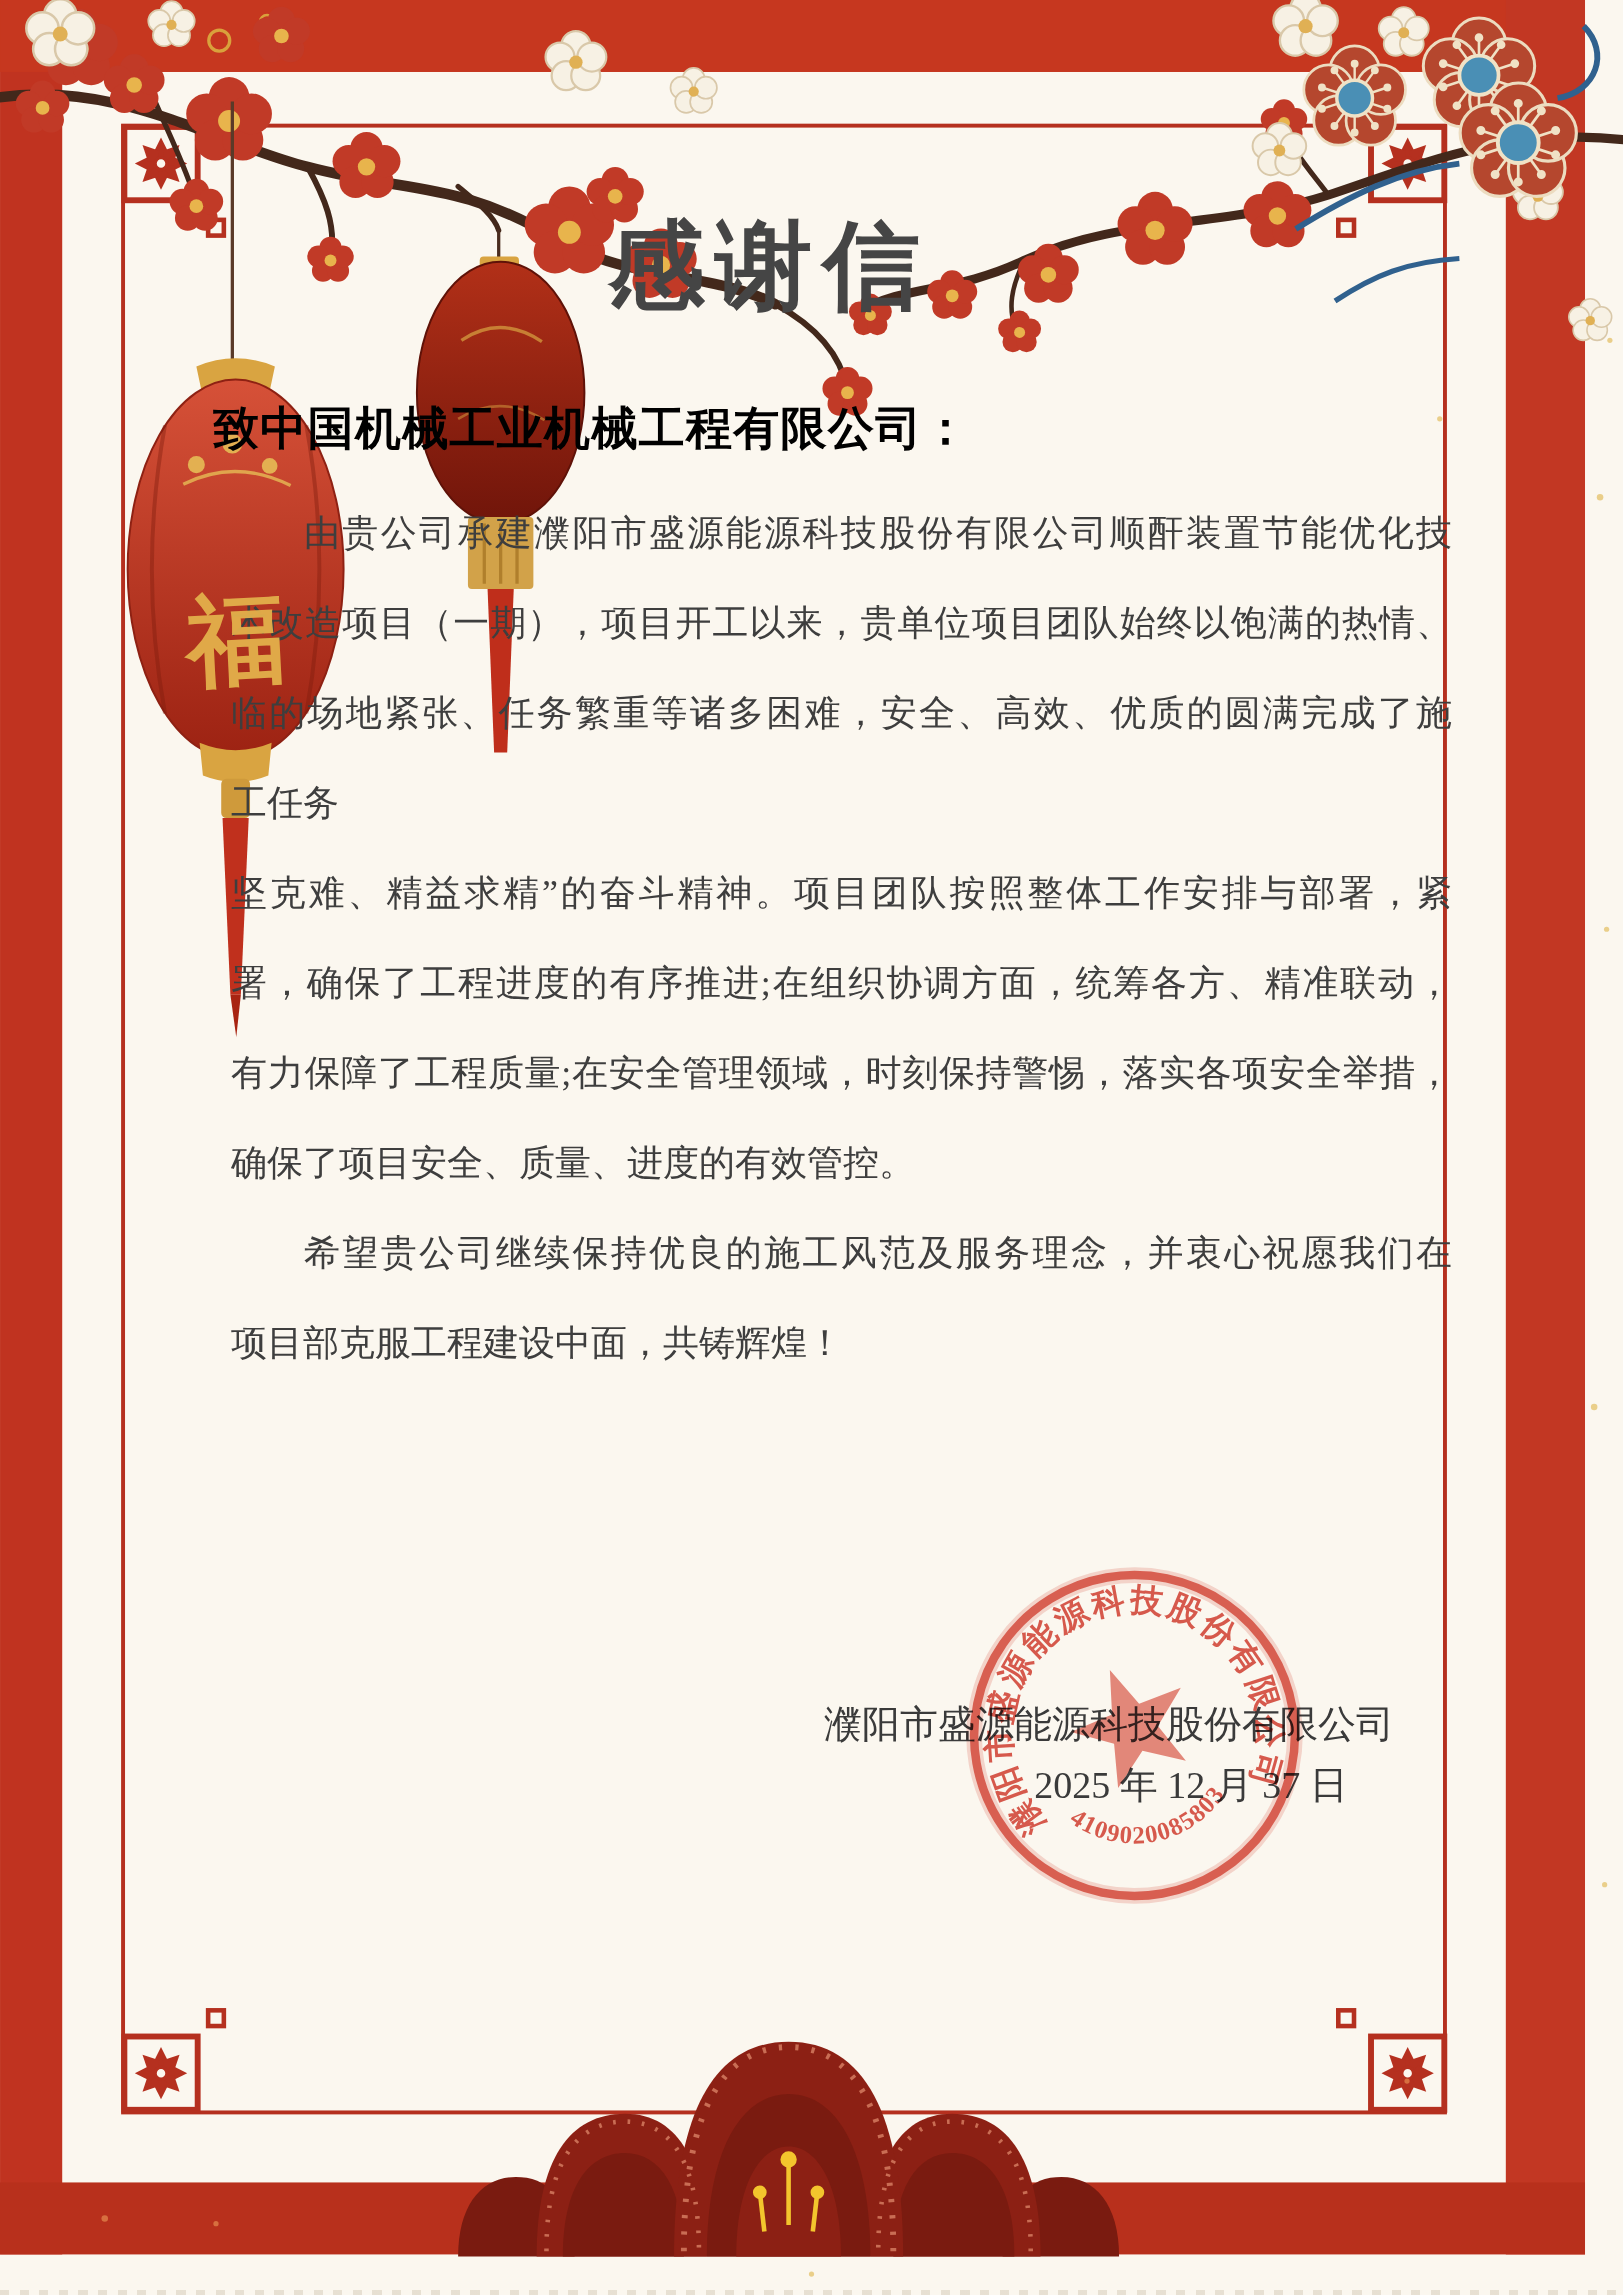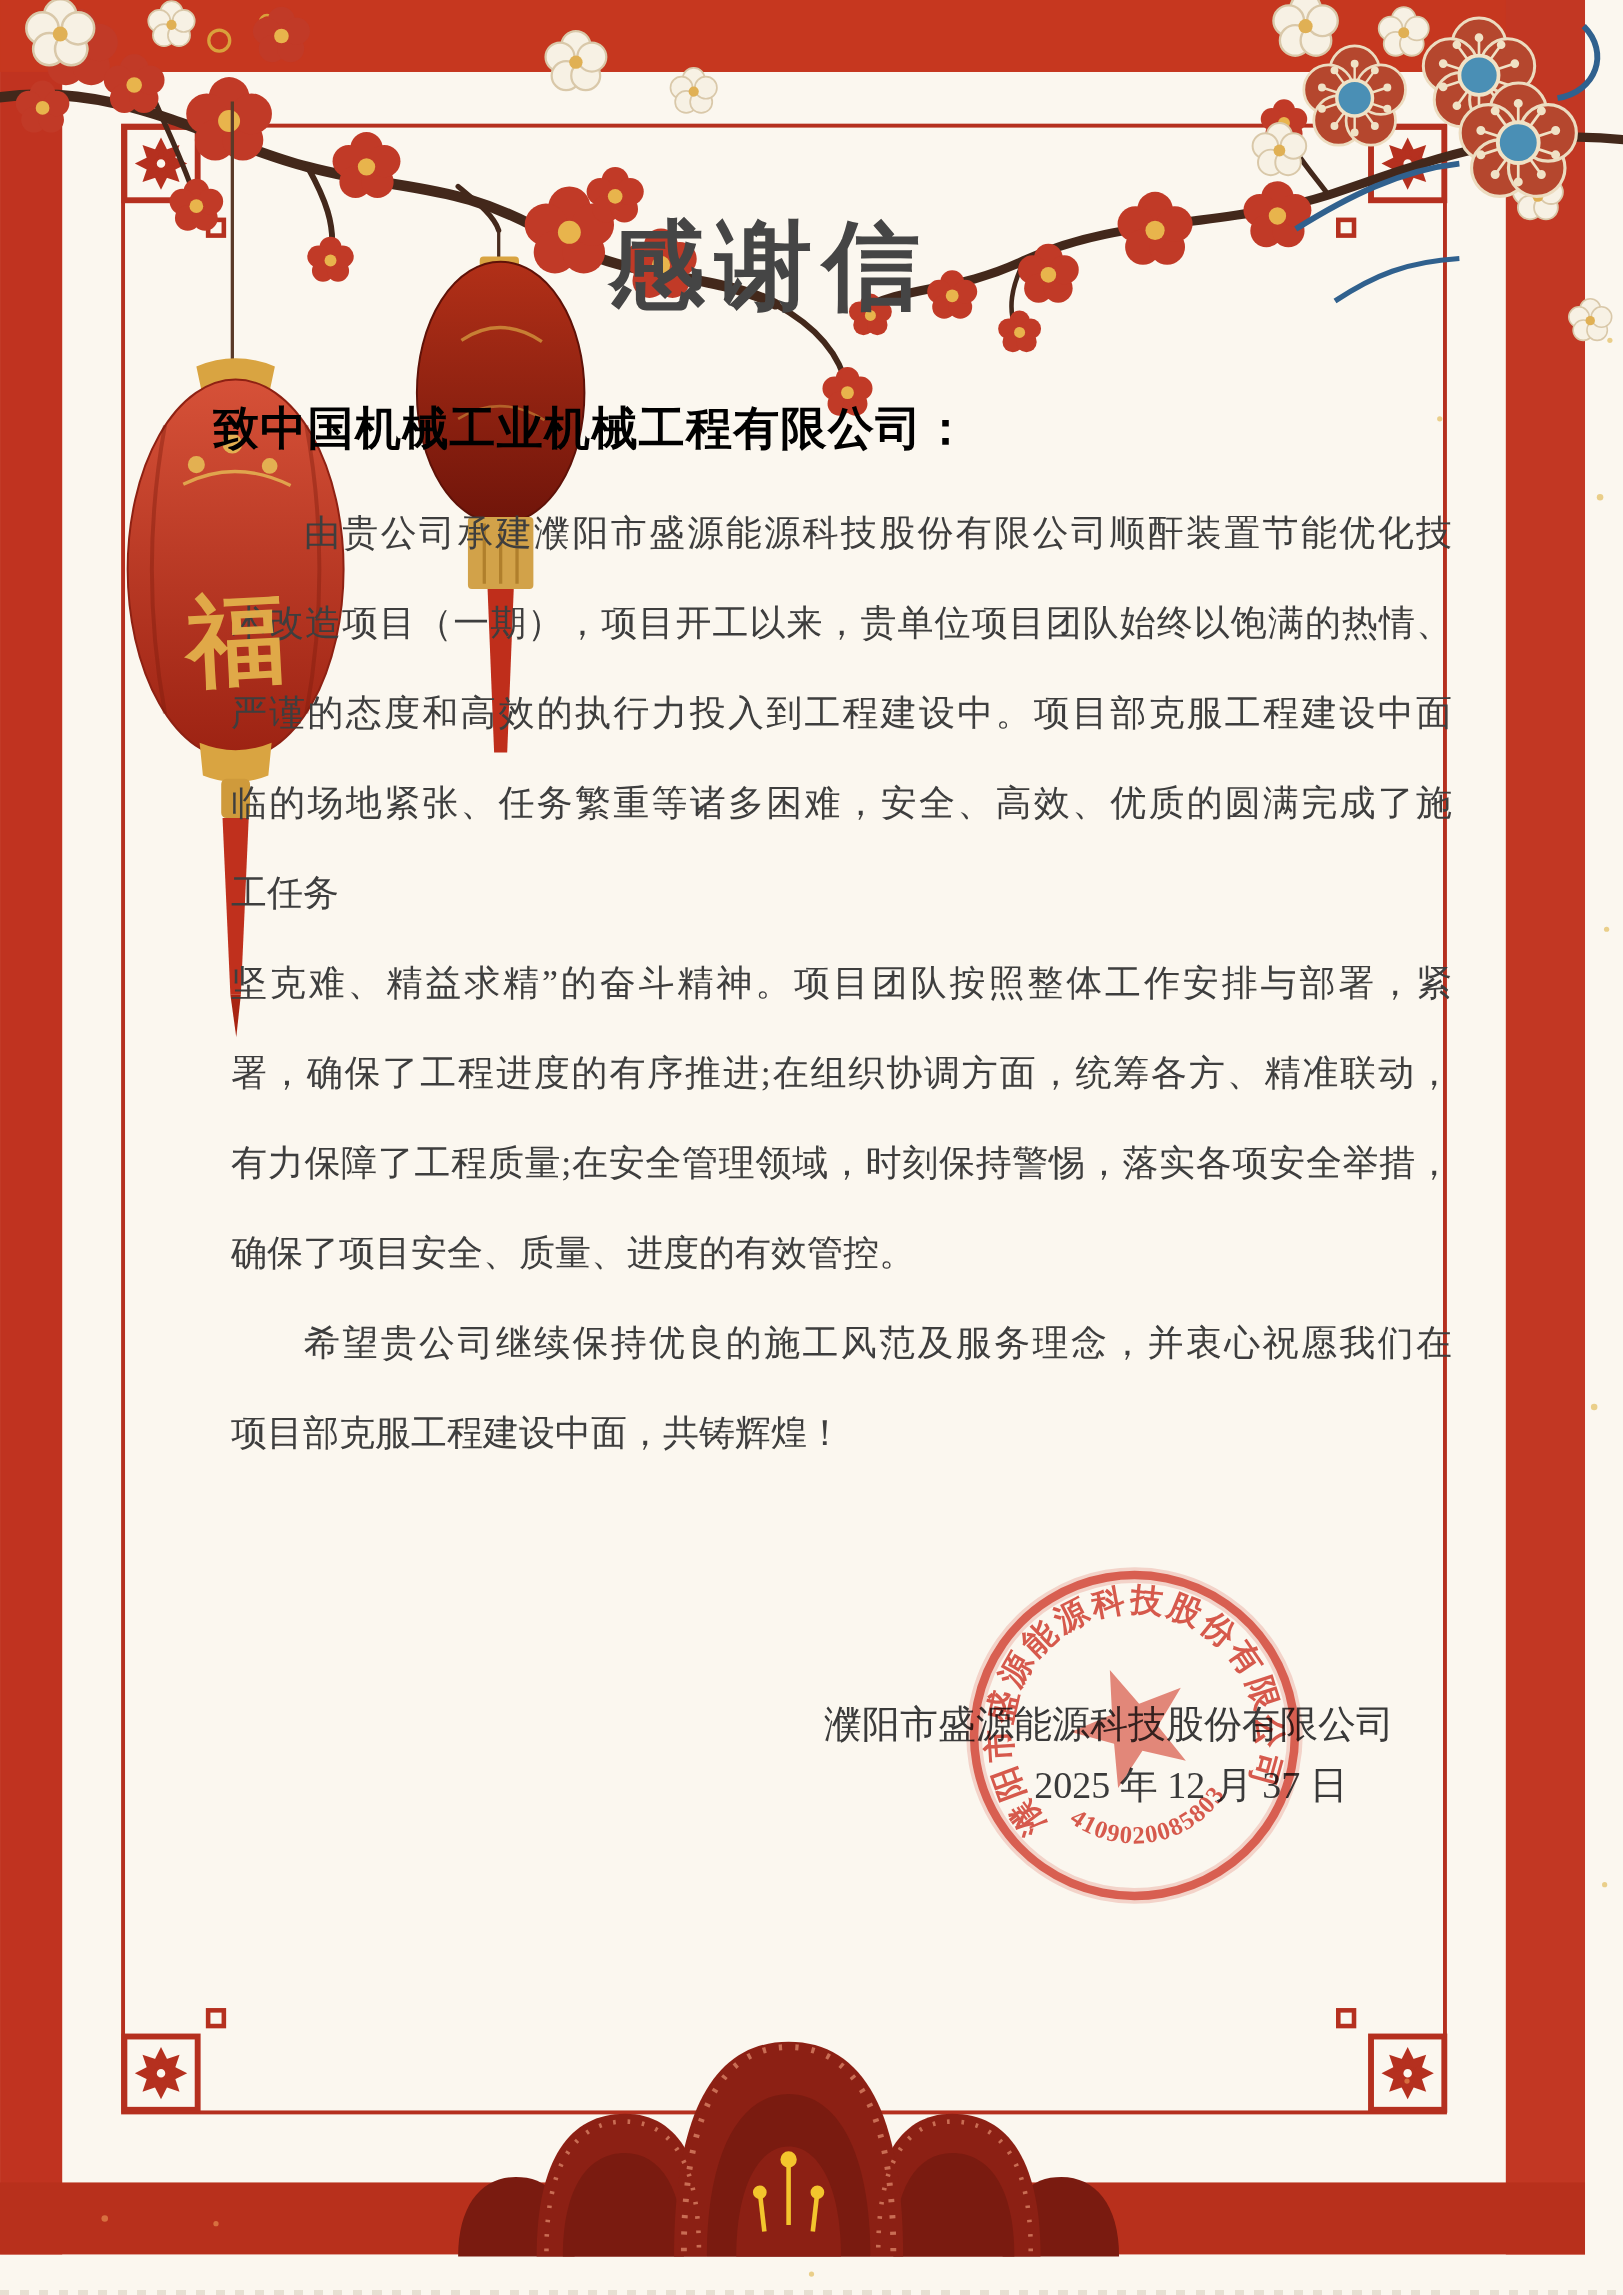--- a/index.html
+++ b/index.html
@@ -249,21 +249,20 @@
     </g>
   </svg>
 
   <div class="textlayer title">感谢信</div>
 
   <div class="textlayer salutation">致中国机械工业机械工程有限公司：</div>
 
   <div class="textlayer bodyblock">
     <div class="bline jline ind2">由贵公司承建濮阳市盛源能源科技股份有限公司顺酐装置节能优化技</div>
     <div class="bline jline">术改造项目（一期），项目开工以来，贵单位项目团队始终以饱满的热情、</div>
-    <div class="bline jline">严谨的态度和高效的执行力投入到工程建设中。项目部克服工程建设中面</div>
     <div class="bline jline">临的场地紧张、任务繁重等诸多困难，安全、高效、优质的圆满完成了施</div>
     <div class="bline short">工任务</div>
     <div class="bline jline">坚克难、精益求精”的奋斗精神。项目团队按照整体工作安排与部署，紧</div>
     <div class="bline jline">署，确保了工程进度的有序推进;在组织协调方面，统筹各方、精准联动，</div>
     <div class="bline jline">有力保障了工程质量;在安全管理领域，时刻保持警惕，落实各项安全举措，</div>
     <div class="bline short">确保了项目安全、质量、进度的有效管控。</div>
     <div class="bline jline ind2">希望贵公司继续保持优良的施工风范及服务理念，并衷心祝愿我们在</div>
     <div class="bline short">项目部克服工程建设中面，共铸辉煌！</div>
   </div>
 

